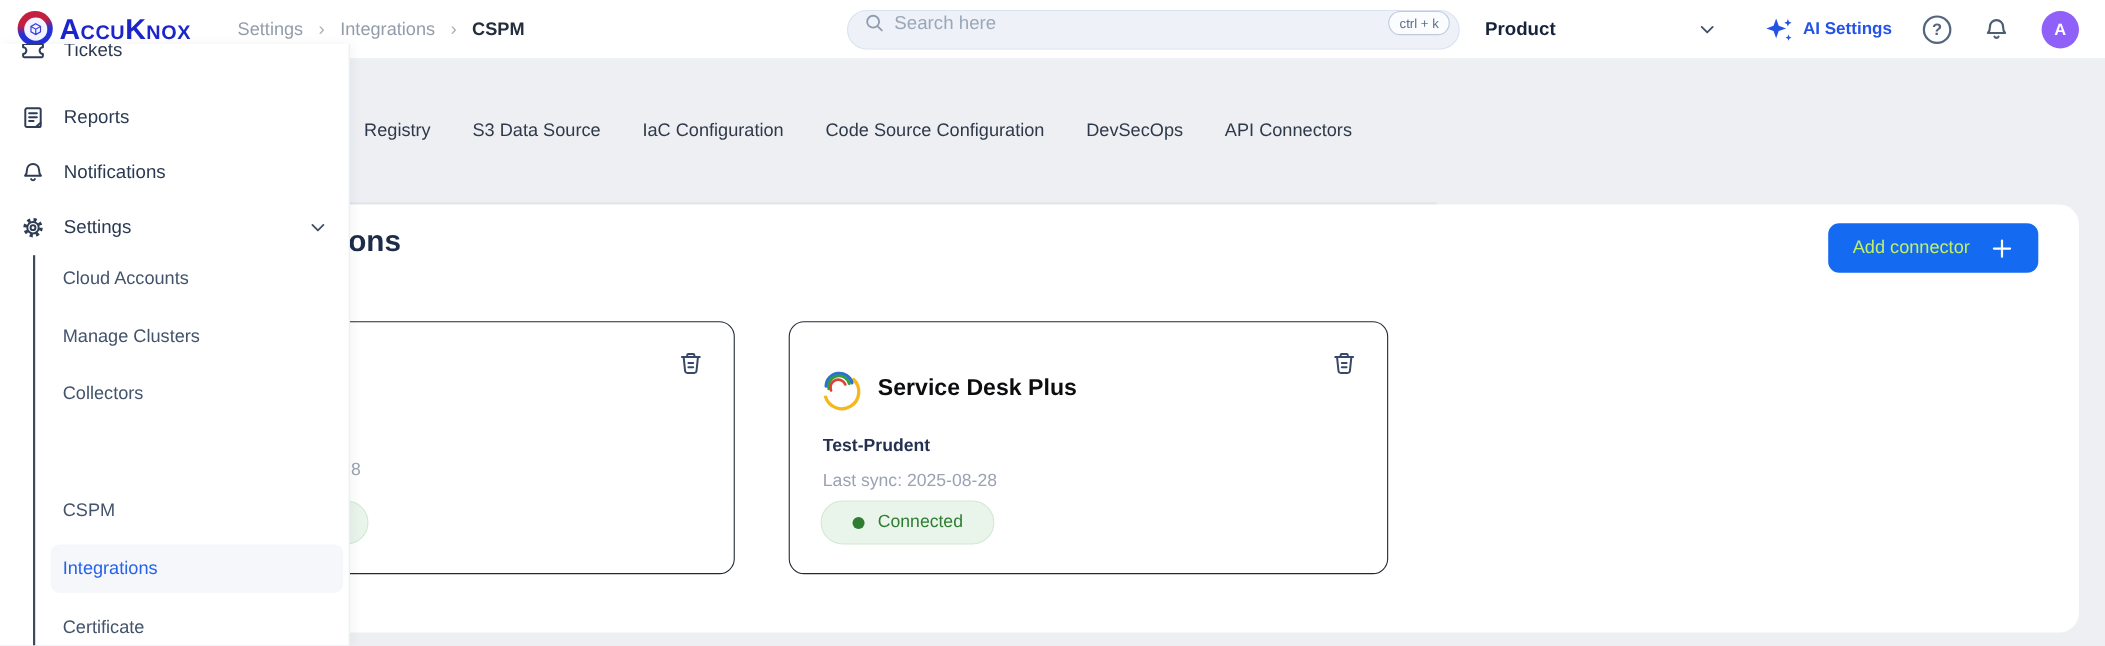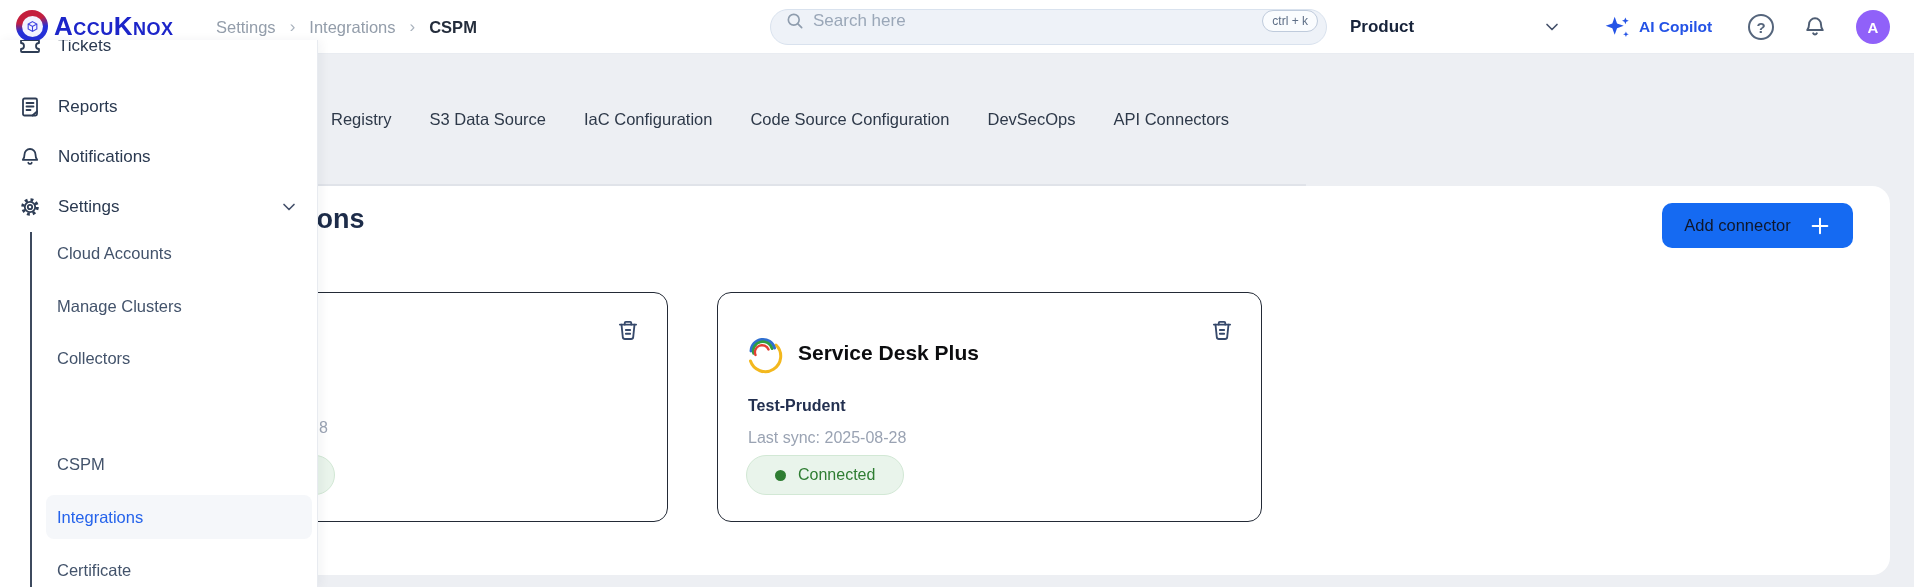--- a/index.html
+++ b/index.html
@@ -47,21 +47,21 @@
   
   .tabs { position:absolute; left:331px; top:110px; display:flex; gap:38px; z-index:2; }
   .tab { font-size:16.5px; color:#2e3949; cursor:pointer; white-space:nowrap; }
   .tabs-underline { position:absolute; left:318px; top:184px; width:988px; height:2px; background:#e0e3e9; z-index:2; }
 
   
   .panel { position:absolute; left:96px; top:186px; width:1794px; height:389px; background:#ffffff;
            border-radius:18px; z-index:3; }
   .page-title { position:absolute; left:210px; top:204px; font-size:27px; font-weight:600; color:#1d2c49; z-index:4; }
   .add-btn { position:absolute; left:1662px; top:203px; width:191px; height:45px; background:#156af2;
-             border:none; border-radius:10px; color:#0f172a; display:flex; align-items:center;
+             border:none; border-radius:10px; color:#bef264; display:flex; align-items:center;
              justify-content:center; gap:18px; font-size:16.5px; cursor:pointer; z-index:4;
              font-family:"Liberation Sans", sans-serif; }
 
   
   .card { position:absolute; top:292px; height:230px; background:#ffffff; border:1.5px solid #232a36;
           border-radius:14px; z-index:4; }
   .card-1 { left:128px; width:540px; }
   .card-2 { left:717px; width:545px; }
   .trash { position:absolute; right:26px; top:24px; width:26px; height:26px; cursor:pointer; }
   .card-logo { position:absolute; left:28px; top:42px; width:40px; height:40px; }
@@ -130,21 +130,21 @@
         <polyline points="6 9 12 15 18 9"></polyline>
       </svg>
     </div>
 
     <div class="copilot">
       <svg width="27" height="27" viewBox="0 0 24 24" fill="#2453e6">
         <path d="M9.5 2.5 L11.6 8.4 L17.5 10.5 L11.6 12.6 L9.5 18.5 L7.4 12.6 L1.5 10.5 L7.4 8.4 Z"></path>
         <path d="M19 3 l.85 2.15 L22 6 l-2.15.85 L19 9 l-.85-2.15 L16 6 l2.15-.85 Z"></path>
         <path d="M19.5 15.5 l.7 1.8 1.8.7 -1.8.7 -.7 1.8 -.7-1.8 -1.8-.7 1.8-.7 Z"></path>
       </svg>
-      <span class="label">AI Copilot</span>
+      <span class="label">AI Settings</span>
     </div>
 
     <div class="help">?</div>
 
     <div class="bell-btn">
       <svg width="26" height="26" viewBox="0 0 24 24" fill="none" stroke="#4e5d73" stroke-width="1.8" stroke-linecap="round" stroke-linejoin="round">
         <path d="M12 4 a5.5 5.5 0 0 1 5.5 5.5 c0 3 .9 4.4 1.7 5.3 H4.8 c.8-.9 1.7-2.3 1.7-5.3 A5.5 5.5 0 0 1 12 4 Z"></path>
         <path d="M10.3 17.8 a1.9 1.9 0 0 0 3.4 0"></path>
       </svg>
     </div>

